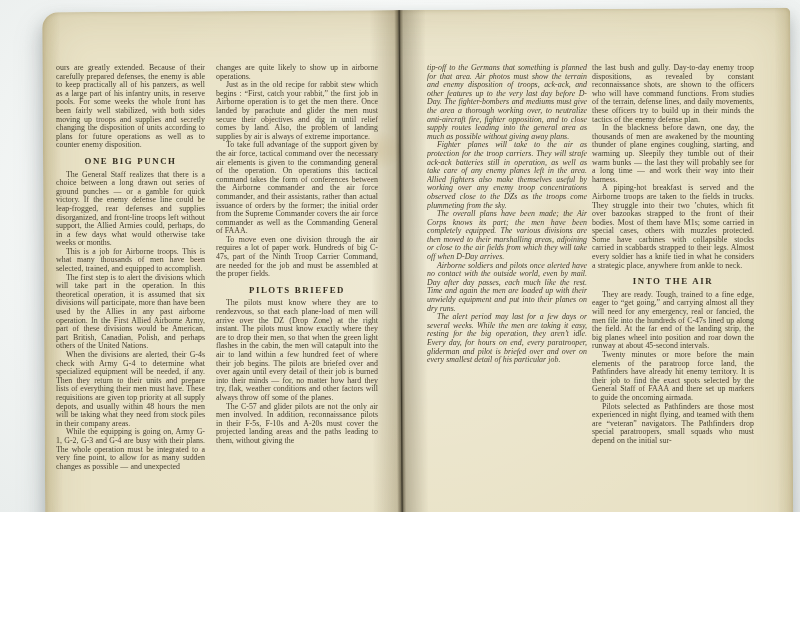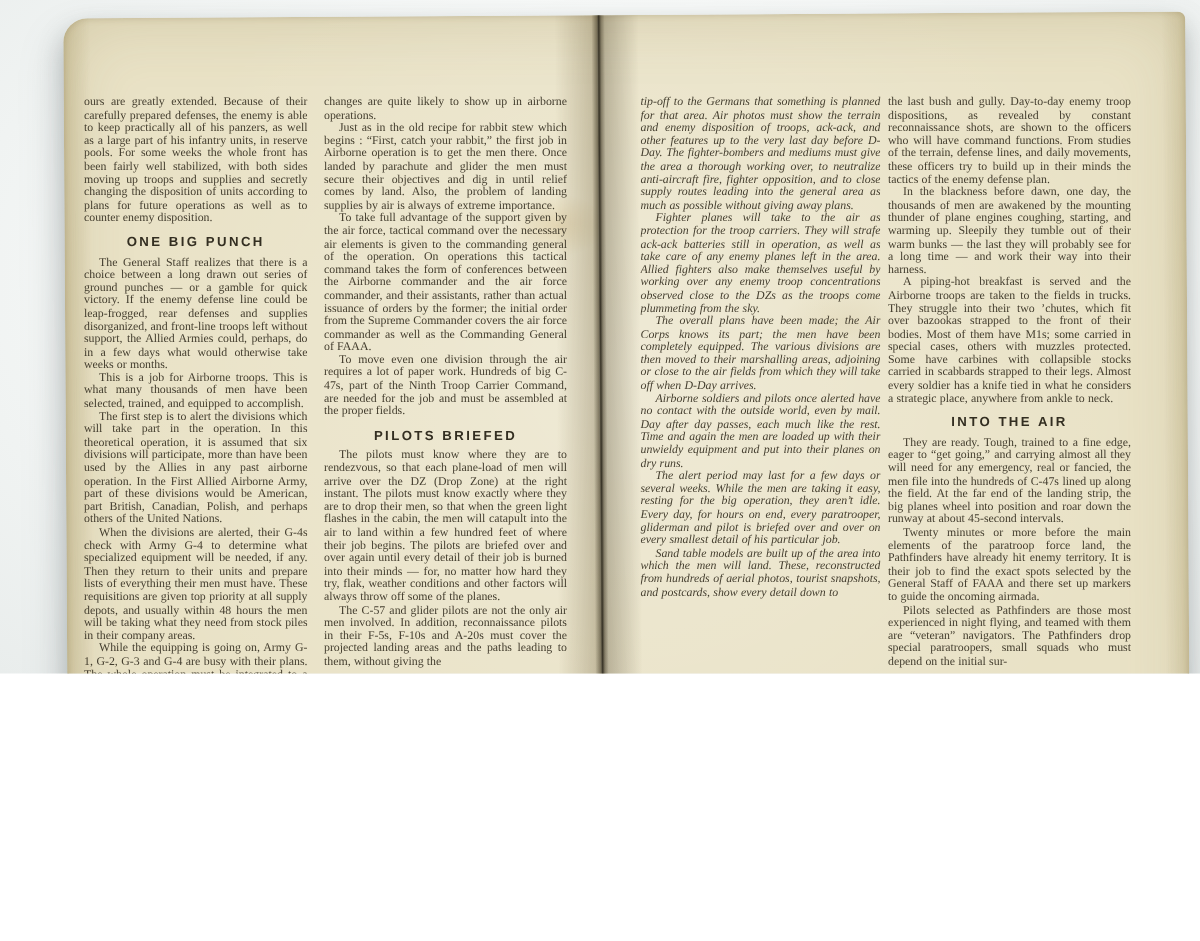--- a/index.html
+++ b/index.html
@@ -1,17 +1,17 @@
 <!DOCTYPE html>
 <html><head>
 <meta charset="utf-8">
 <style>
   html,body { margin:0; padding:0; }
   .stage {
-    position:relative; width:800px; height:449px; overflow:hidden;
+    position:relative; width:800px; height:512px; overflow:hidden;
     background: radial-gradient(ellipse at 55% 42%, #f7f9f8 50%, #e9edec 100%);
     font-family:"Liberation Serif", serif;
   }
   .booklet {
     position:absolute; left:44px; top:10px; width:748px; height:603px;
     transform: rotate(-0.35deg);
     border-radius: 16px 5px 9px 7px;
     background:
       radial-gradient(ellipse 46px 30px at 328px 140px, rgba(187,147,68,0.20), rgba(187,147,68,0) 70%),
       radial-gradient(ellipse 60px 34px at 520px 205px, rgba(170,140,70,0.10), rgba(170,140,70,0) 70%),
@@ -47,21 +47,21 @@
   }
   
   .col {
     position:absolute; top:64px; height:492px; overflow:hidden;
     text-align:justify; color:#433d2e;
     font-size:7.9px; line-height:8.6px; word-spacing:0.2px;
   }
   .col p { margin:0; text-indent:10px; }
   .col > :first-child { text-indent:0; }
   .col h3 {
-    font-family:Liberation Sans, sans-serif;
+    font-family:Liberation Serif, serif;
     font-size:8.8px; letter-spacing:1.6px; font-weight:bold;
     color:#332e21; text-align:center; text-indent:0;
     margin:7px 0 5px 0;
   }
   .c1 { left:56px;  width:149px; }
   .c2 { left:216px; width:162px; }
   .c3 { left:427px; width:160px;font-style:italic; }
   .c4 { left:592px; width:162px; }
   .footer-item { position:absolute; color:#3a3526; font-weight:bold; }
   .pageno-left  { left:214px; top:556px; font-size:9px; }
@@ -99,21 +99,20 @@
     <p>The pilots must know where they are to rendezvous, so that each plane-load of men will arrive over the DZ (Drop Zone) at the right instant. The pilots must know exactly where they are to drop their men, so that when the green light flashes in the cabin, the men will catapult into the air to land within a few hundred feet of where their job begins. The pilots are briefed over and over again until every detail of their job is burned into their minds — for, no matter how hard they try, flak, weather conditions and other factors will always throw off some of the planes.</p>
     <p>The C-57 and glider pilots are not the only air men involved. In addition, reconnaissance pilots in their F-5s, F-10s and A-20s must cover the projected landing areas and the paths leading to them, without giving the</p>
   </div>
 
   <div class="col c3">
     <p>tip-off to the Germans that something is planned for that area. Air photos must show the terrain and enemy disposition of troops, ack-ack, and other features up to the very last day before D-Day. The fighter-bombers and mediums must give the area a thorough working over, to neutralize anti-aircraft fire, fighter opposition, and to close supply routes leading into the general area as much as possible without giving away plans.</p>
     <p>Fighter planes will take to the air as protection for the troop carriers. They will strafe ack-ack batteries still in operation, as well as take care of any enemy planes left in the area. Allied fighters also make themselves useful by working over any enemy troop concentrations observed close to the DZs as the troops come plummeting from the sky.</p>
     <p>The overall plans have been made; the Air Corps knows its part; the men have been completely equipped. The various divisions are then moved to their marshalling areas, adjoining or close to the air fields from which they will take off when D-Day arrives.</p>
     <p>Airborne soldiers and pilots once alerted have no contact with the outside world, even by mail. Day after day passes, each much like the rest. Time and again the men are loaded up with their unwieldy equipment and put into their planes on dry runs.</p>
     <p>The alert period may last for a few days or several weeks. While the men are taking it easy, resting for the big operation, they aren’t idle. Every day, for hours on end, every paratrooper, gliderman and pilot is briefed over and over on every smallest detail of his particular job.</p>
-    <p>Sand table models are built up of the area into which the men will land. These, reconstructed from hundreds of aerial photos, tourist snapshots, and postcards, show every detail down to</p>
   </div>
 
   <div class="col c4">
     <p>the last bush and gully. Day-to-day enemy troop dispositions, as revealed by constant reconnaissance shots, are shown to the officers who will have command functions. From studies of the terrain, defense lines, and daily movements, these officers try to build up in their minds the tactics of the enemy defense plan.</p>
     <p>In the blackness before dawn, one day, the thousands of men are awakened by the mounting thunder of plane engines coughing, starting, and warming up. Sleepily they tumble out of their warm bunks — the last they will probably see for a long time — and work their way into their harness.</p>
     <p>A piping-hot breakfast is served and the Airborne troops are taken to the fields in trucks. They struggle into their two ’chutes, which fit over bazookas strapped to the front of their bodies. Most of them have M1s; some carried in special cases, others with muzzles protected. Some have carbines with collapsible stocks carried in scabbards strapped to their legs. Almost every soldier has a knife tied in what he considers a strategic place, anywhere from ankle to neck.</p>
     <h3>INTO THE AIR</h3>
     <p>They are ready. Tough, trained to a fine edge, eager to “get going,” and carrying almost all they will need for any emergency, real or fancied, the men file into the hundreds of C-47s lined up along the field. At the far end of the landing strip, the big planes wheel into position and roar down the runway at about 45-second intervals.</p>
     <p>Twenty minutes or more before the main elements of the paratroop force land, the Pathfinders have already hit enemy territory. It is their job to find the exact spots selected by the General Staff of FAAA and there set up markers to guide the oncoming airmada.</p>
     <p>Pilots selected as Pathfinders are those most experienced in night flying, and teamed with them are “veteran” navigators. The Pathfinders drop special paratroopers, small squads who must depend on the initial sur-</p>

